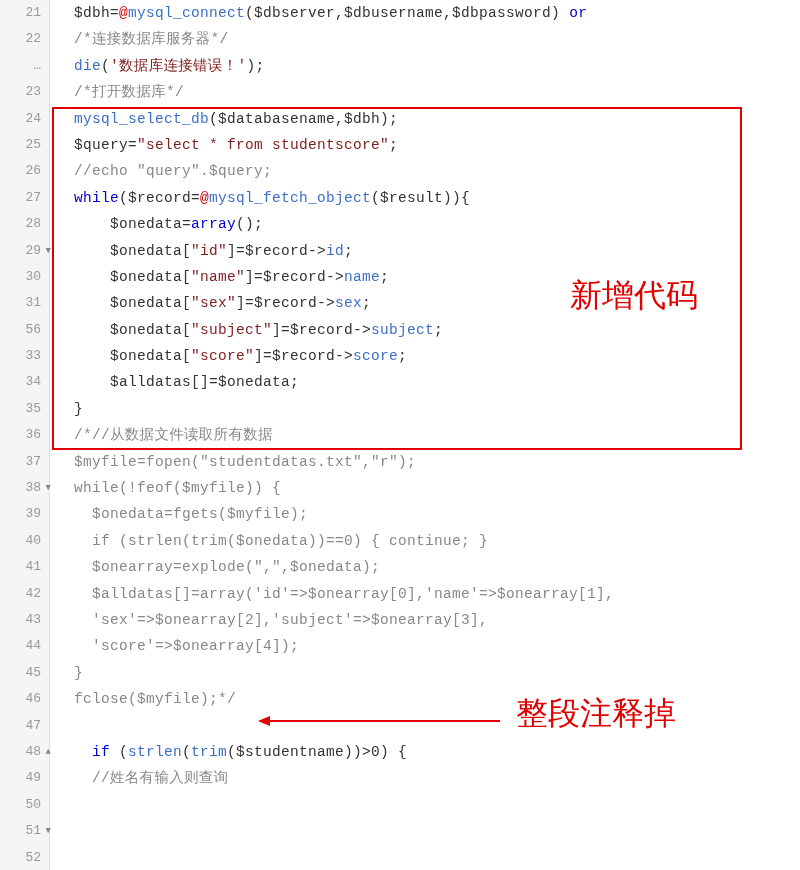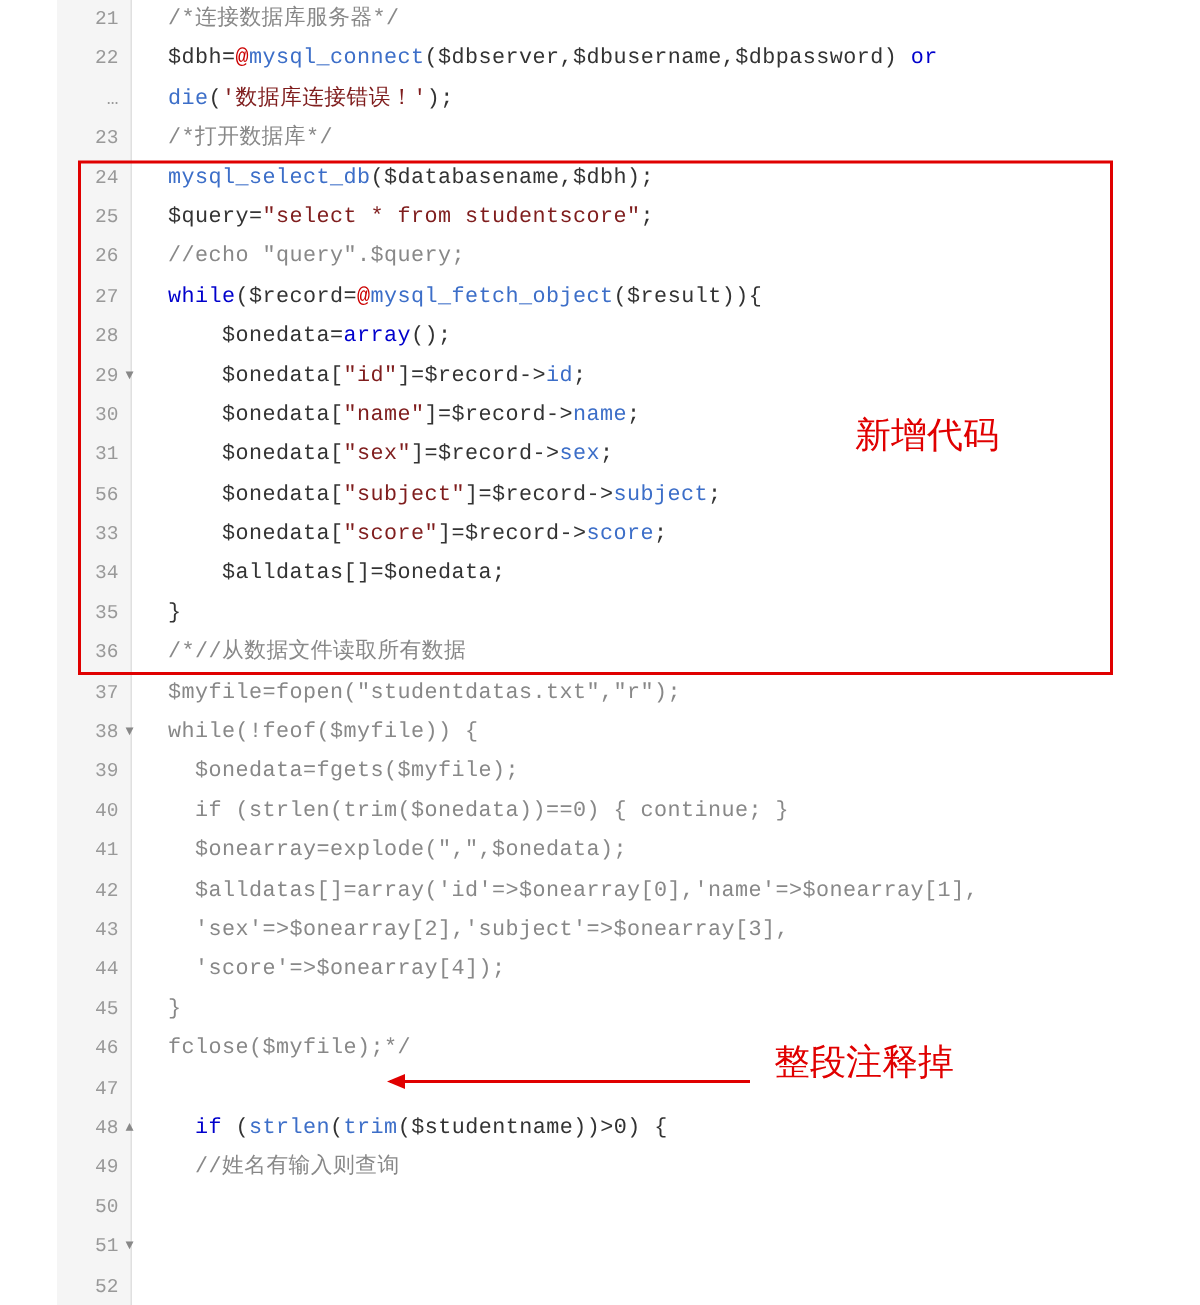--- a/index.html
+++ b/index.html
@@ -8,21 +8,20 @@
   font-size: 14.5px;
   background: #fff;
   width: 800px;
   height: 870px;
   overflow: hidden;
   position: relative;
 }
 .editor {
   display: flex;
   height: 100%;
-  padding-left: 38px;
 }
 .gutter {
   width: 50px;
   background: #f5f5f5;
   border-right: 1px solid #e0e0e0;
   flex-shrink: 0;
 }
 .line-num {
   height: 26.4px;
   line-height: 26.4px;
@@ -69,21 +68,21 @@
   width: 690px;
   height: 343px;
   pointer-events: none;
 }
 
 
 .anno {
   position: absolute;
   color: #e00000;
   font-family: Liberation Serif, serif;
-  font-size: 24px;
+  font-size: 32px;
   font-weight: normal;
 }
 .anno1 { left: 570px; top: 274px; }
 .anno2 { left: 500px; top: 692px; margin-left: 16px; }
 
 .arrow {
   position: absolute;
   left: 260px;
   top: 720px;
   width: 240px;
@@ -133,22 +132,22 @@
       <div class="line-num">45</div>
       <div class="line-num">46</div>
       <div class="line-num">47</div>
       <div class="line-num">48<span class="fold">▲</span></div>
       <div class="line-num">49</div>
       <div class="line-num">50</div>
       <div class="line-num">51<span class="fold">▼</span></div>
       <div class="line-num">52</div>
     </div>
   <div class="code-area" id="code">
+      <div class="code-line"><span class="pl">  $dbh=</span><span class="er">@</span><span class="fn">mysql_connect</span><span class="pl">($dbserver,$dbusername,$dbpassword) </span><span class="kw">or</span></div>
       <div class="code-line"><span class="cm">  /*连接数据库服务器*/</span></div>
-      <div class="code-line"><span class="pl">  $dbh=</span><span class="er">@</span><span class="fn">mysql_connect</span><span class="pl">($dbserver,$dbusername,$dbpassword) </span><span class="kw">or</span></div>
       <div class="code-line"><span class="fn">  die</span><span class="pl">(</span><span class="st">'数据库连接错误！'</span><span class="pl">);</span></div>
       <div class="code-line"><span class="cm">  /*打开数据库*/</span></div>
       <div class="code-line"><span class="fn">  mysql_select_db</span><span class="pl">($databasename,$dbh);</span></div>
       <div class="code-line"><span class="pl">  $query=</span><span class="st">"select * from studentscore"</span><span class="pl">;</span></div>
       <div class="code-line"><span class="cm">  //echo "query".$query;</span></div>
       <div class="code-line"><span class="kw">  while</span><span class="pl">($record=</span><span class="er">@</span><span class="fn">mysql_fetch_object</span><span class="pl">($result)){</span></div>
       <div class="code-line"><span class="pl">      $onedata=</span><span class="kw">array</span><span class="pl">();</span></div>
       <div class="code-line"><span class="pl">      $onedata[</span><span class="st">"id"</span><span class="pl">]=$record-&gt;</span><span class="fn">id</span><span class="pl">;</span></div>
       <div class="code-line"><span class="pl">      $onedata[</span><span class="st">"name"</span><span class="pl">]=$record-&gt;</span><span class="fn">name</span><span class="pl">;</span></div>
       <div class="code-line"><span class="pl">      $onedata[</span><span class="st">"sex"</span><span class="pl">]=$record-&gt;</span><span class="fn">sex</span><span class="pl">;</span></div>

